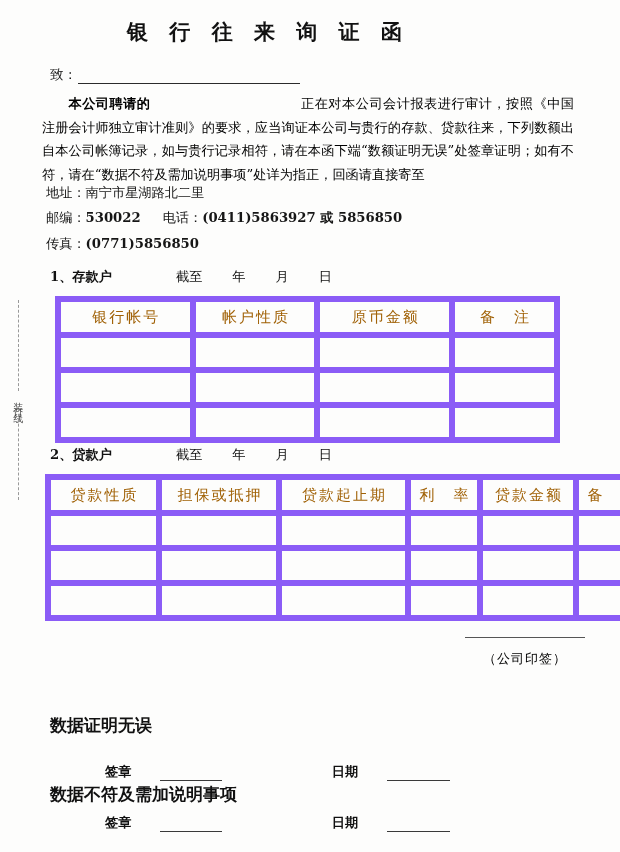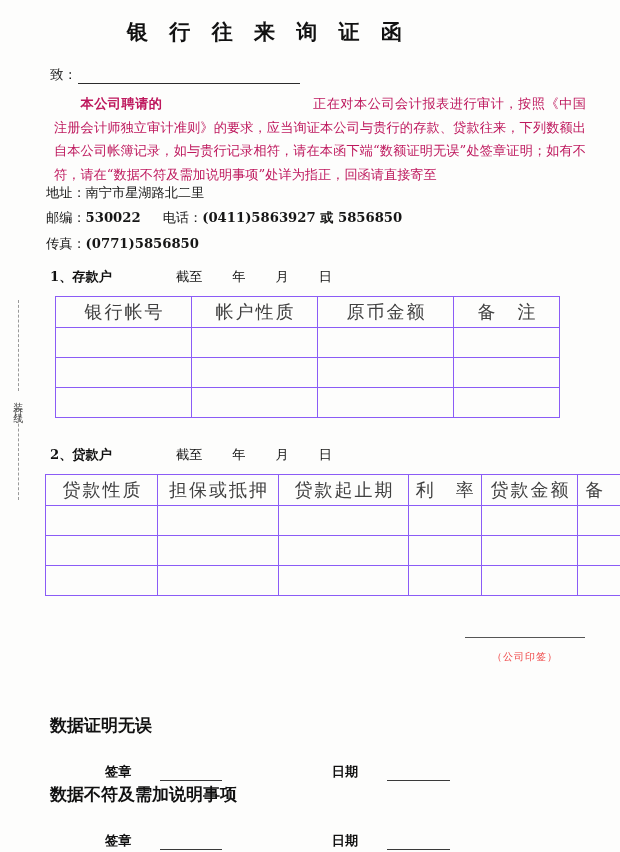--- a/index.html
+++ b/index.html
@@ -77,27 +77,27 @@
     display: inline-block;
     width: 222px;
     border-bottom: 1.4px solid #2b2b2b;
     height: 15px;
     margin-left: 1px;
   }
 
   
   .body-text {
     position: absolute;
-    left: 54px;
+    left: 42px;
     top: 92px;
     width: 532px;
     font-size: 13.2px;
     line-height: 1.78;
     text-align: justify;
-    color: #be185d;
+    color: #000000;
   }
   .body-text .lead-indent { display: inline-block; width: 26px; }
   .body-text .entity-gap { display: inline-block; width: 150px; }
 
   
   .contact {
     position: absolute;
     left: 46px;
     top: 180px;
     font-size: 13.2px;
@@ -124,28 +124,28 @@
   .section-head .cutoff span:last-child { margin-right: 0; }
 
   
   table.grid {
     position: absolute;
     border-collapse: collapse;
     table-layout: fixed;
     background: transparent;
   }
   table.grid td, table.grid th {
-    border: 1px solid #8b5cf6;
+    border: 6px solid #8b5cf6;
     height: 28px;
     padding: 0;
-    font-size: 18px;
+    font-size: 15px;
     font-weight: normal;
     text-align: center;
     vertical-align: middle;
-    color: #404040;
+    color: #a16207;
   }
   table.grid thead th {
     height: 30px;
     letter-spacing: 2px;
     text-indent: 2px;
   }
   table.grid tbody td { height: 29px; }
 
   #deposit-table { left: 55px; top: 296px; width: 505px; }
   #loan-table    { left: 45px; top: 474px; width: 606px; }
@@ -158,34 +158,34 @@
     width: 140px;
     text-align: center;
   }
   .seal-rule {
     width: 120px;
     margin: 0 auto 12px auto;
     border-bottom: 1.3px solid #555;
     height: 1px;
   }
   .seal-caption {
-    font-size: 10px;
-    color: #ef4444;
+    font-size: 13px;
+    color: #000000;
     letter-spacing: 1px;
   }
 
   
   .signoff { position: absolute; left: 50px; top: 714px; width: 400px; }
   .signoff-heading {
     font-size: 17px;
     font-weight: bold;
     color: #111;
     margin: 0 0 26px 0;
   }
-  .signoff-heading.tight { margin-top: 2px; margin-bottom: 26px; }
+  .signoff-heading.tight { margin-top: 2px; margin-bottom: 8px; }
   .sign-row {
     display: flex;
     align-items: flex-end;
     margin-left: 55px;
     margin-bottom: 2px;
     font-size: 13.2px;
     gap: 29px;
   }
   .sign-label { white-space: nowrap; font-weight: bold; color: #111; }
   .sign-blank {

